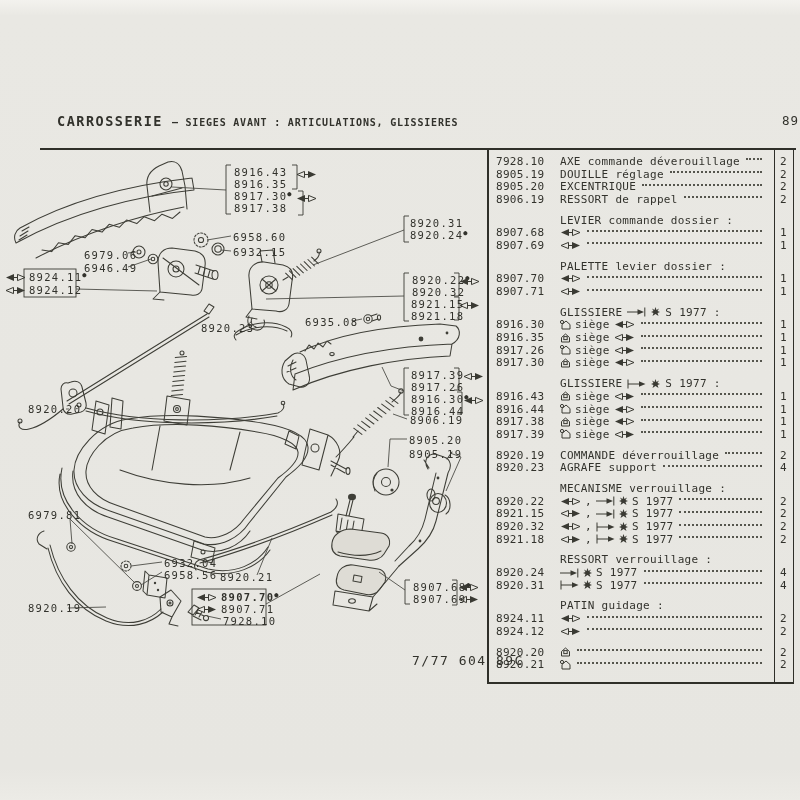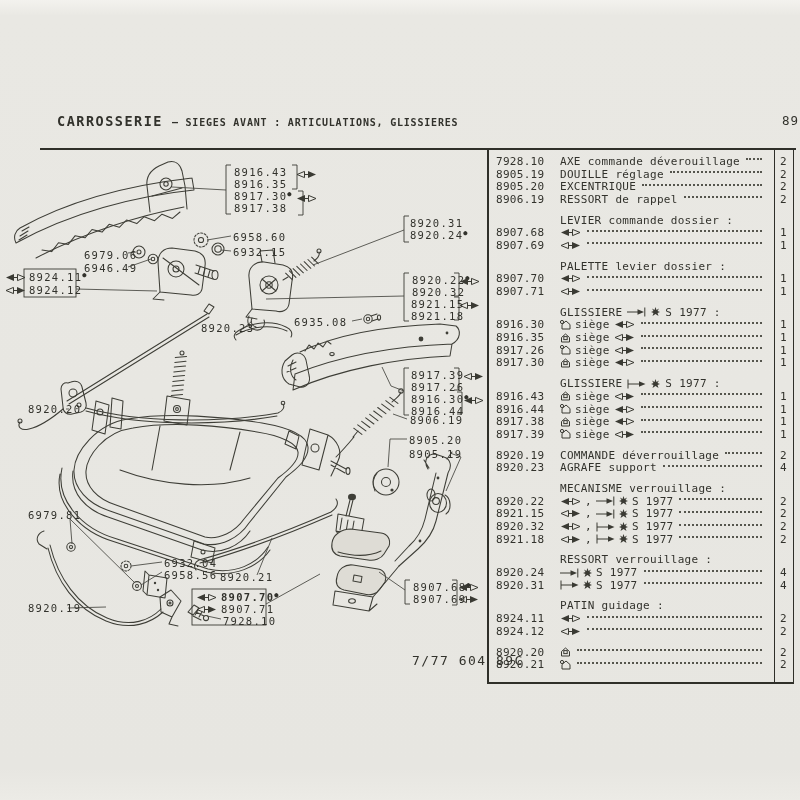--- a/index.html
+++ b/index.html
@@ -223,21 +223,21 @@
     <div class="dlabel" style="left: 84px; top: 262px;">6946.49</div>
     <div class="dlabel" style="left: 29px; top: 271px;">8924.11<sup>●</sup></div>
     <div class="dlabel" style="left: 29px; top: 284px;">8924.12</div>
     <div class="dlabel" style="left: 410px; top: 217px;">8920.31</div>
     <div class="dlabel" style="left: 410px; top: 229px;">8920.24<sup>●</sup></div>
     <div class="dlabel" style="left: 412px; top: 274px;">8920.22<sup>●</sup></div>
     <div class="dlabel" style="left: 412px; top: 286px;">8920.32</div>
     <div class="dlabel" style="left: 411px; top: 298px;">8921.15</div>
     <div class="dlabel" style="left: 411px; top: 310px;">8921.18</div>
     <div class="dlabel" style="left: 201px; top: 322px;">8920.23</div>
-    <div class="dlabel" style="left: 294px; top: 316px;">6935.08</div>
+    <div class="dlabel" style="left: 305px; top: 316px;">6935.08</div>
     <div class="dlabel" style="left: 411px; top: 369px;">8917.39</div>
     <div class="dlabel" style="left: 411px; top: 381px;">8917.26</div>
     <div class="dlabel" style="left: 411px; top: 393px;">8916.30<sup>●</sup></div>
     <div class="dlabel" style="left: 411px; top: 405px;">8916.44</div>
     <div class="dlabel" style="left: 410px; top: 414px;">8906.19</div>
     <div class="dlabel" style="left: 409px; top: 434px;">8905.20</div>
     <div class="dlabel" style="left: 409px; top: 448px;">8905.19</div>
     <div class="dlabel" style="left: 28px; top: 403px;">8920.20</div>
     <div class="dlabel" style="left: 28px; top: 509px; text-align: center;">6979.81</div>
     <div class="dlabel" style="left: 164px; top: 557px;">6932.04</div>

